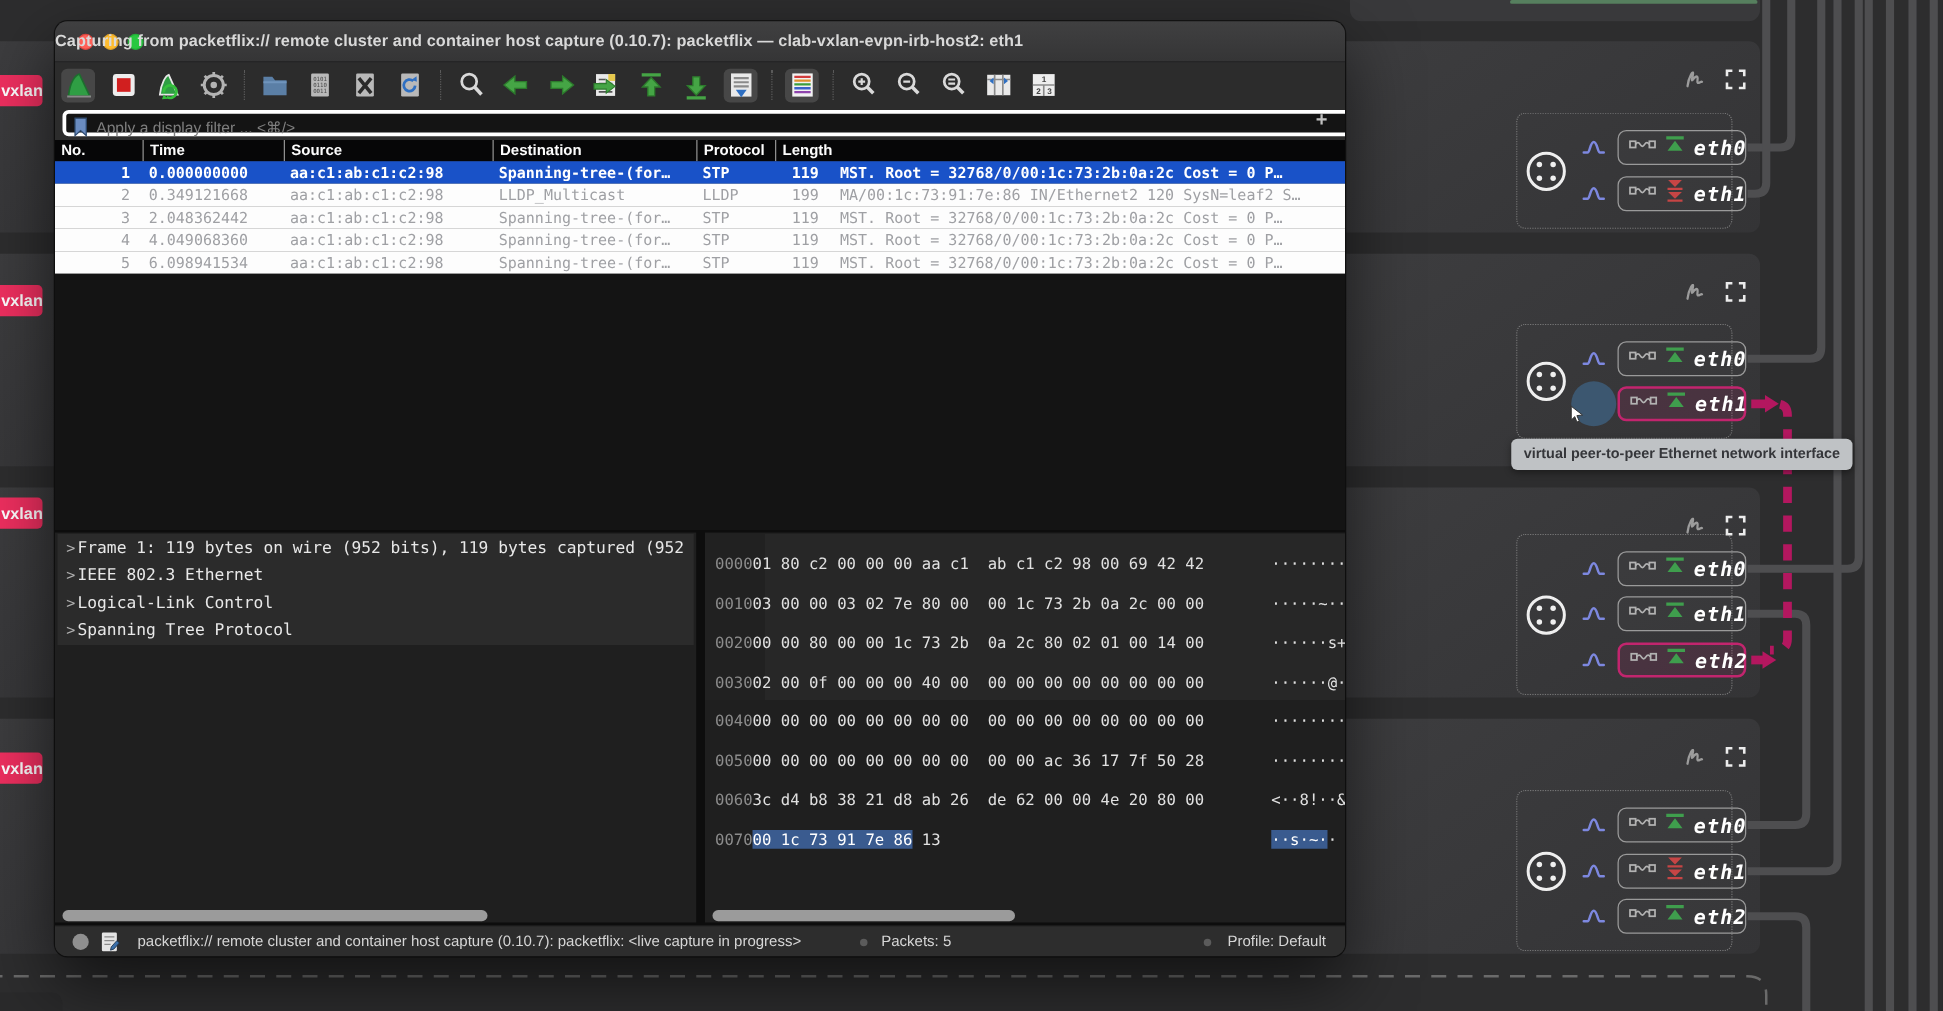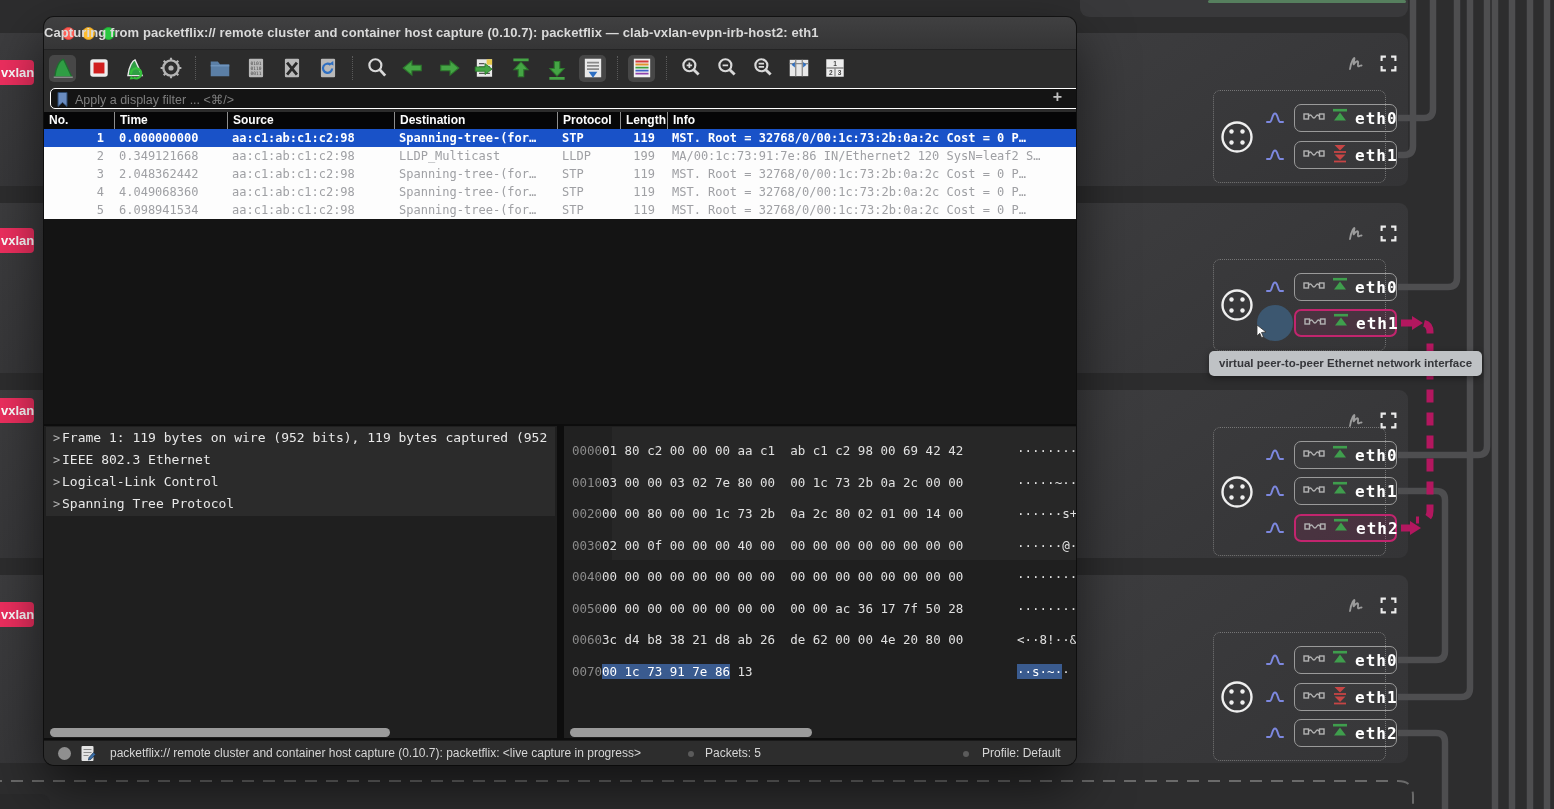--- a/index.html
+++ b/index.html
@@ -3,21 +3,21 @@
 <meta charset="utf-8">
 <style>
   * { margin:0; padding:0; box-sizing:border-box; }
   html,body { width:1554px; height:809px; overflow:hidden; background:#2d2d2e;
     font-family:"Liberation Sans", sans-serif; }
   #stage { position:relative; width:1554px; height:809px; }
 
   
   #topology { position:absolute; inset:0; }
   .npanel { position:absolute; left:1058px; width:350px; border-radius:9px;
-    background:linear-gradient(145deg,#3d3d3f 0%,#39393b 45%,#343436 100%); z-index:1;}
+    background:linear-gradient(145deg,#3d3d3f 0%,#39393b 45%,#343436 100%); z-index:1;font-style:italic;}
   .lpanel { position:absolute; left:-24px; width:158px; border-radius:9px;
     background:linear-gradient(145deg,#3d3d3f,#343436); z-index:0;}
   .badge { position:absolute; left:-10px; width:44px; height:25px; border-radius:4px;
     background:#ee2f5f; color:#fff; font-weight:bold; font-size:13px; line-height:25px;
     padding-left:11px; overflow:hidden; white-space:nowrap; z-index:1;}
   #wires { position:absolute; inset:0; z-index:2; pointer-events:none; }
   .panel-squiggle { position:absolute; right:40px; top:20px; width:22px; height:22px;}
   .panel-expand { position:absolute; right:10px; top:21px; width:19px; height:19px;}
   .dottedbox { position:absolute; left:155px; width:173px; border:1px dotted #8a8a8a;
     border-radius:7px; opacity:.75;}
@@ -51,21 +51,21 @@
   #title-text { position:absolute; width:100%; top:8px;
     color:#d9d9d9; font-size:13px; font-weight:bold; letter-spacing:.1px;}
   #toolbar { position:absolute; left:0; top:33px; width:100%; height:36px;
     background:#2c2c2c; display:flex; align-items:center; padding-left:5px;}
   .tbi { width:27px; height:27px; margin-right:9px; display:flex; align-items:center;
     justify-content:center; border-radius:5px; flex:0 0 auto;}
   .tbi.active { background:#474747;}
   .tbsep { width:1px; height:24px; border-left:1px dotted #5a5a5a; margin:0 10px 0 2px; flex:0 0 auto;}
   #filterbar { position:absolute; left:0; top:69px; width:100%; height:26px; background:#2c2c2c;}
   #filter-input { position:absolute; left:6px; top:2px; width:1146px; height:21px;
-    background:#141414; border:1px solid #ffffff; border-radius:5px;}
+    background:#141414; border:3px solid #ffffff; border-radius:5px;}
   #filter-placeholder { position:absolute; left:24px; top:3px; color:#7e7e7e; font-size:12.5px;}
   #filter-bookmark { position:absolute; left:4px; top:2px; width:16px; height:17px;}
   #filter-apply { position:absolute; right:34px; top:2.5px; width:26px; height:15px;
     background:#68a2e0; border-radius:3px; display:flex; align-items:center; justify-content:center;}
   #filter-caret { position:absolute; right:20px; top:4px; color:#b5b5b5; font-size:9px;}
   #filter-plus { position:absolute; right:14px; top:2px; color:#c0c0c0; font-size:16px; font-weight:bold;}
 
   
   #plist-header { position:absolute; left:0; top:95px; width:100%; height:17px;
     background:#060607; display:grid; grid-template-columns:70px 113px 167px 163px 63px 47px 1fr;
@@ -597,21 +597,20 @@
       <div id="filter-plus">+</div>
     </div>
 
     <div id="plist-header">
         <div>No.</div>
         <div>Time</div>
         <div>Source</div>
         <div>Destination</div>
         <div>Protocol</div>
         <div>Length</div>
-        <div>Info</div>
       </div>
     <div id="packet-rows">
         <div class="prow sel">
           <div class="c-no">1</div>
           <div class="c-time">0.000000000</div>
           <div class="c-src">aa:c1:ab:c1:c2:98</div>
           <div class="c-dst">Spanning-tree-(for…</div>
           <div class="c-proto">STP</div>
           <div class="c-len">119</div>
           <div class="c-info">MST. Root = 32768/0/00:1c:73:2b:0a:2c  Cost = 0  P…</div>

